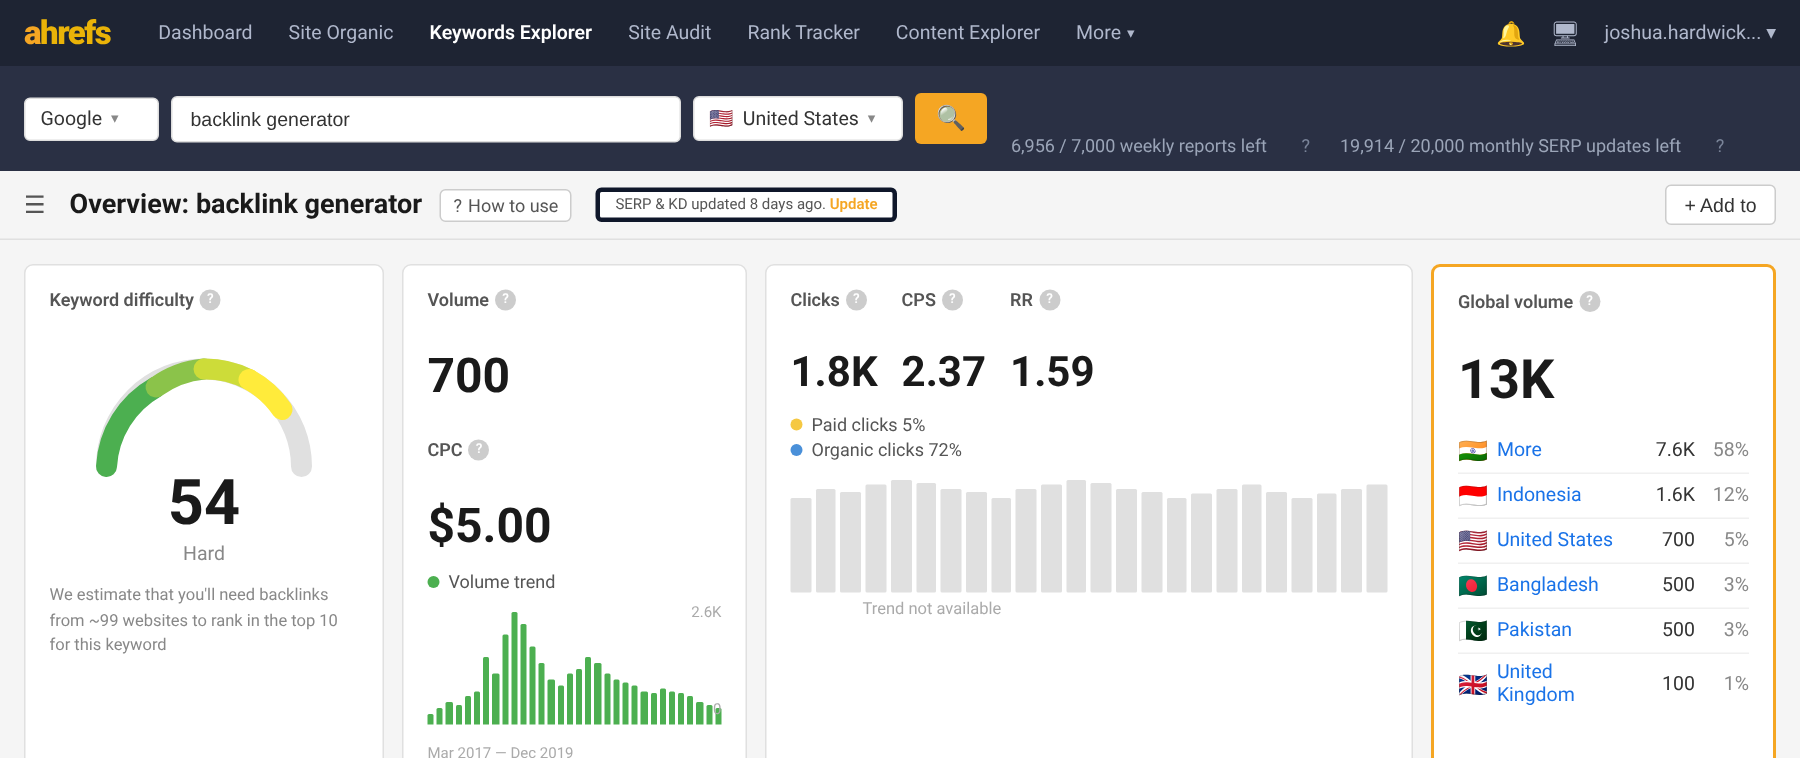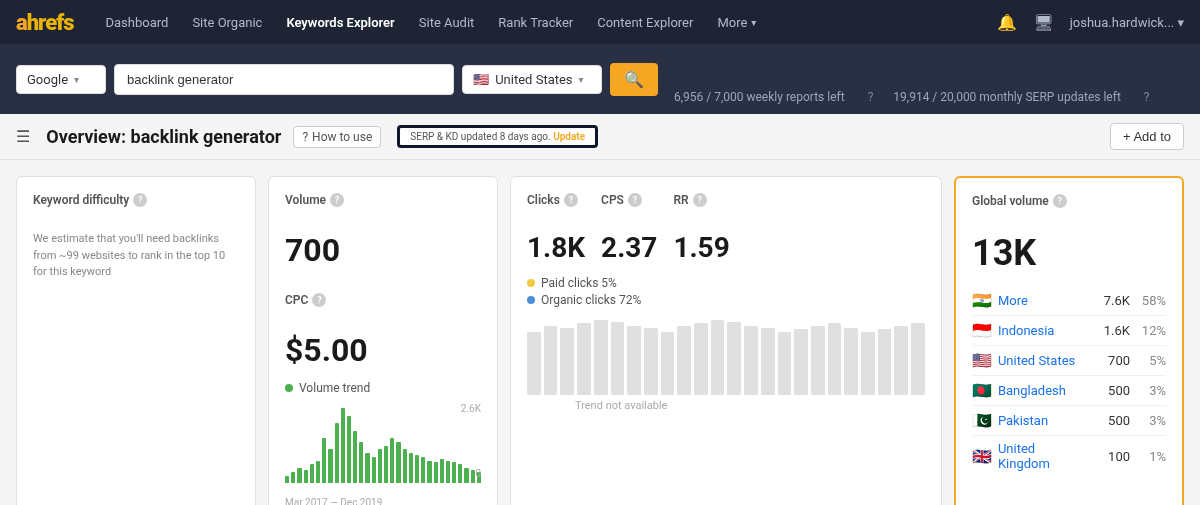--- a/index.html
+++ b/index.html
@@ -401,20 +401,36 @@
     <span>+ Add to</span>
   </button>
 </div>
 
 <div class="main-content">
 
   <div class="card card-keyword-difficulty">
     <div class="card-label">
       <span>Keyword difficulty</span>
       <span class="q-icon">?</span>
+    </div>
+    <div class="gauge-wrapper">
+      <svg class="gauge-svg" viewBox="0 0 160 90">
+
+        <path d="M 15 80 A 65 65 0 0 1 145 80" fill="none" stroke="#e0e0e0" stroke-width="14" stroke-linecap="round"></path>
+
+        <path d="M 15 80 A 65 65 0 0 1 48 27" fill="none" stroke="#4caf50" stroke-width="14" stroke-linecap="round"></path>
+
+        <path d="M 48 27 A 65 65 0 0 1 80 15" fill="none" stroke="#8bc34a" stroke-width="14" stroke-linecap="round"></path>
+
+        <path d="M 80 15 A 65 65 0 0 1 110 22" fill="none" stroke="#cddc39" stroke-width="14" stroke-linecap="round"></path>
+
+        <path d="M 110 22 A 65 65 0 0 1 132 42" fill="none" stroke="#ffeb3b" stroke-width="14" stroke-linecap="round"></path>
+      </svg>
+      <div class="gauge-number">54</div>
+      <div class="gauge-label">Hard</div>
     </div>
     <div class="gauge-description">We estimate that you'll need backlinks from ~99 websites to rank in the top 10 for this keyword</div>
   </div>
 
   <div class="card card-volume-cpc">
     <div class="metric-row">
       <div class="metric-block">
         <div class="card-label">
           <span>Volume</span>
           <span class="q-icon">?</span>

